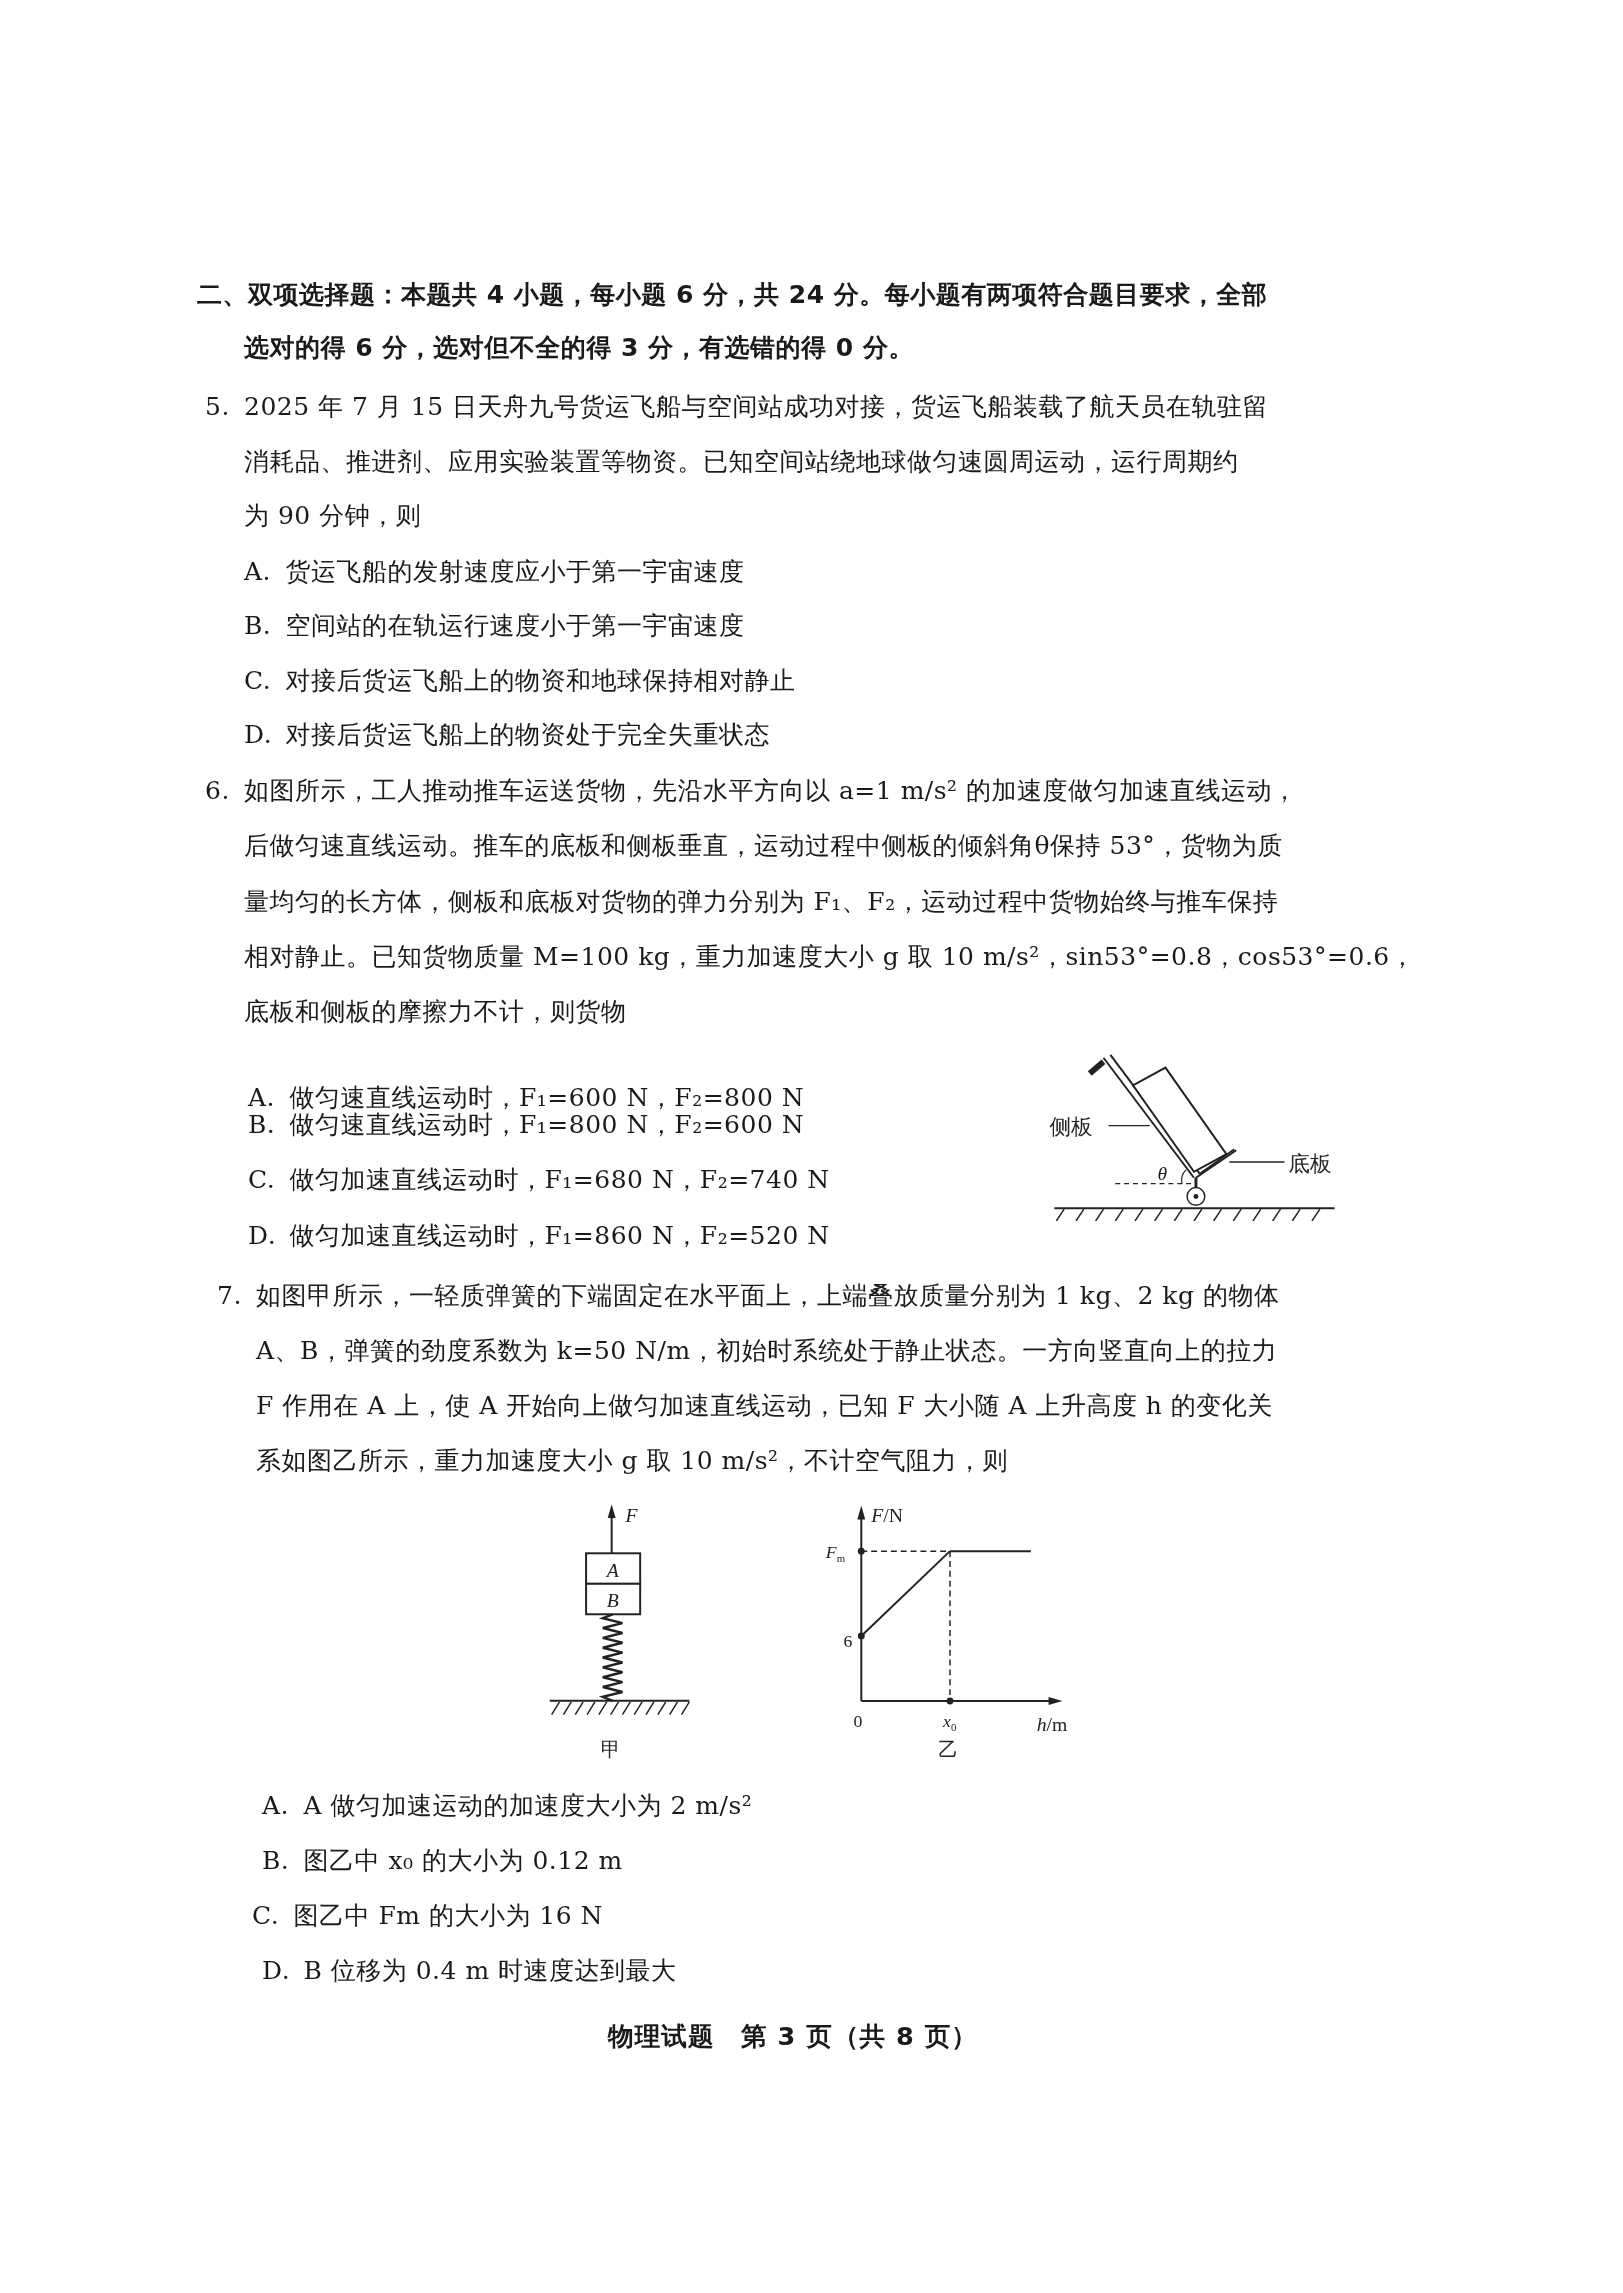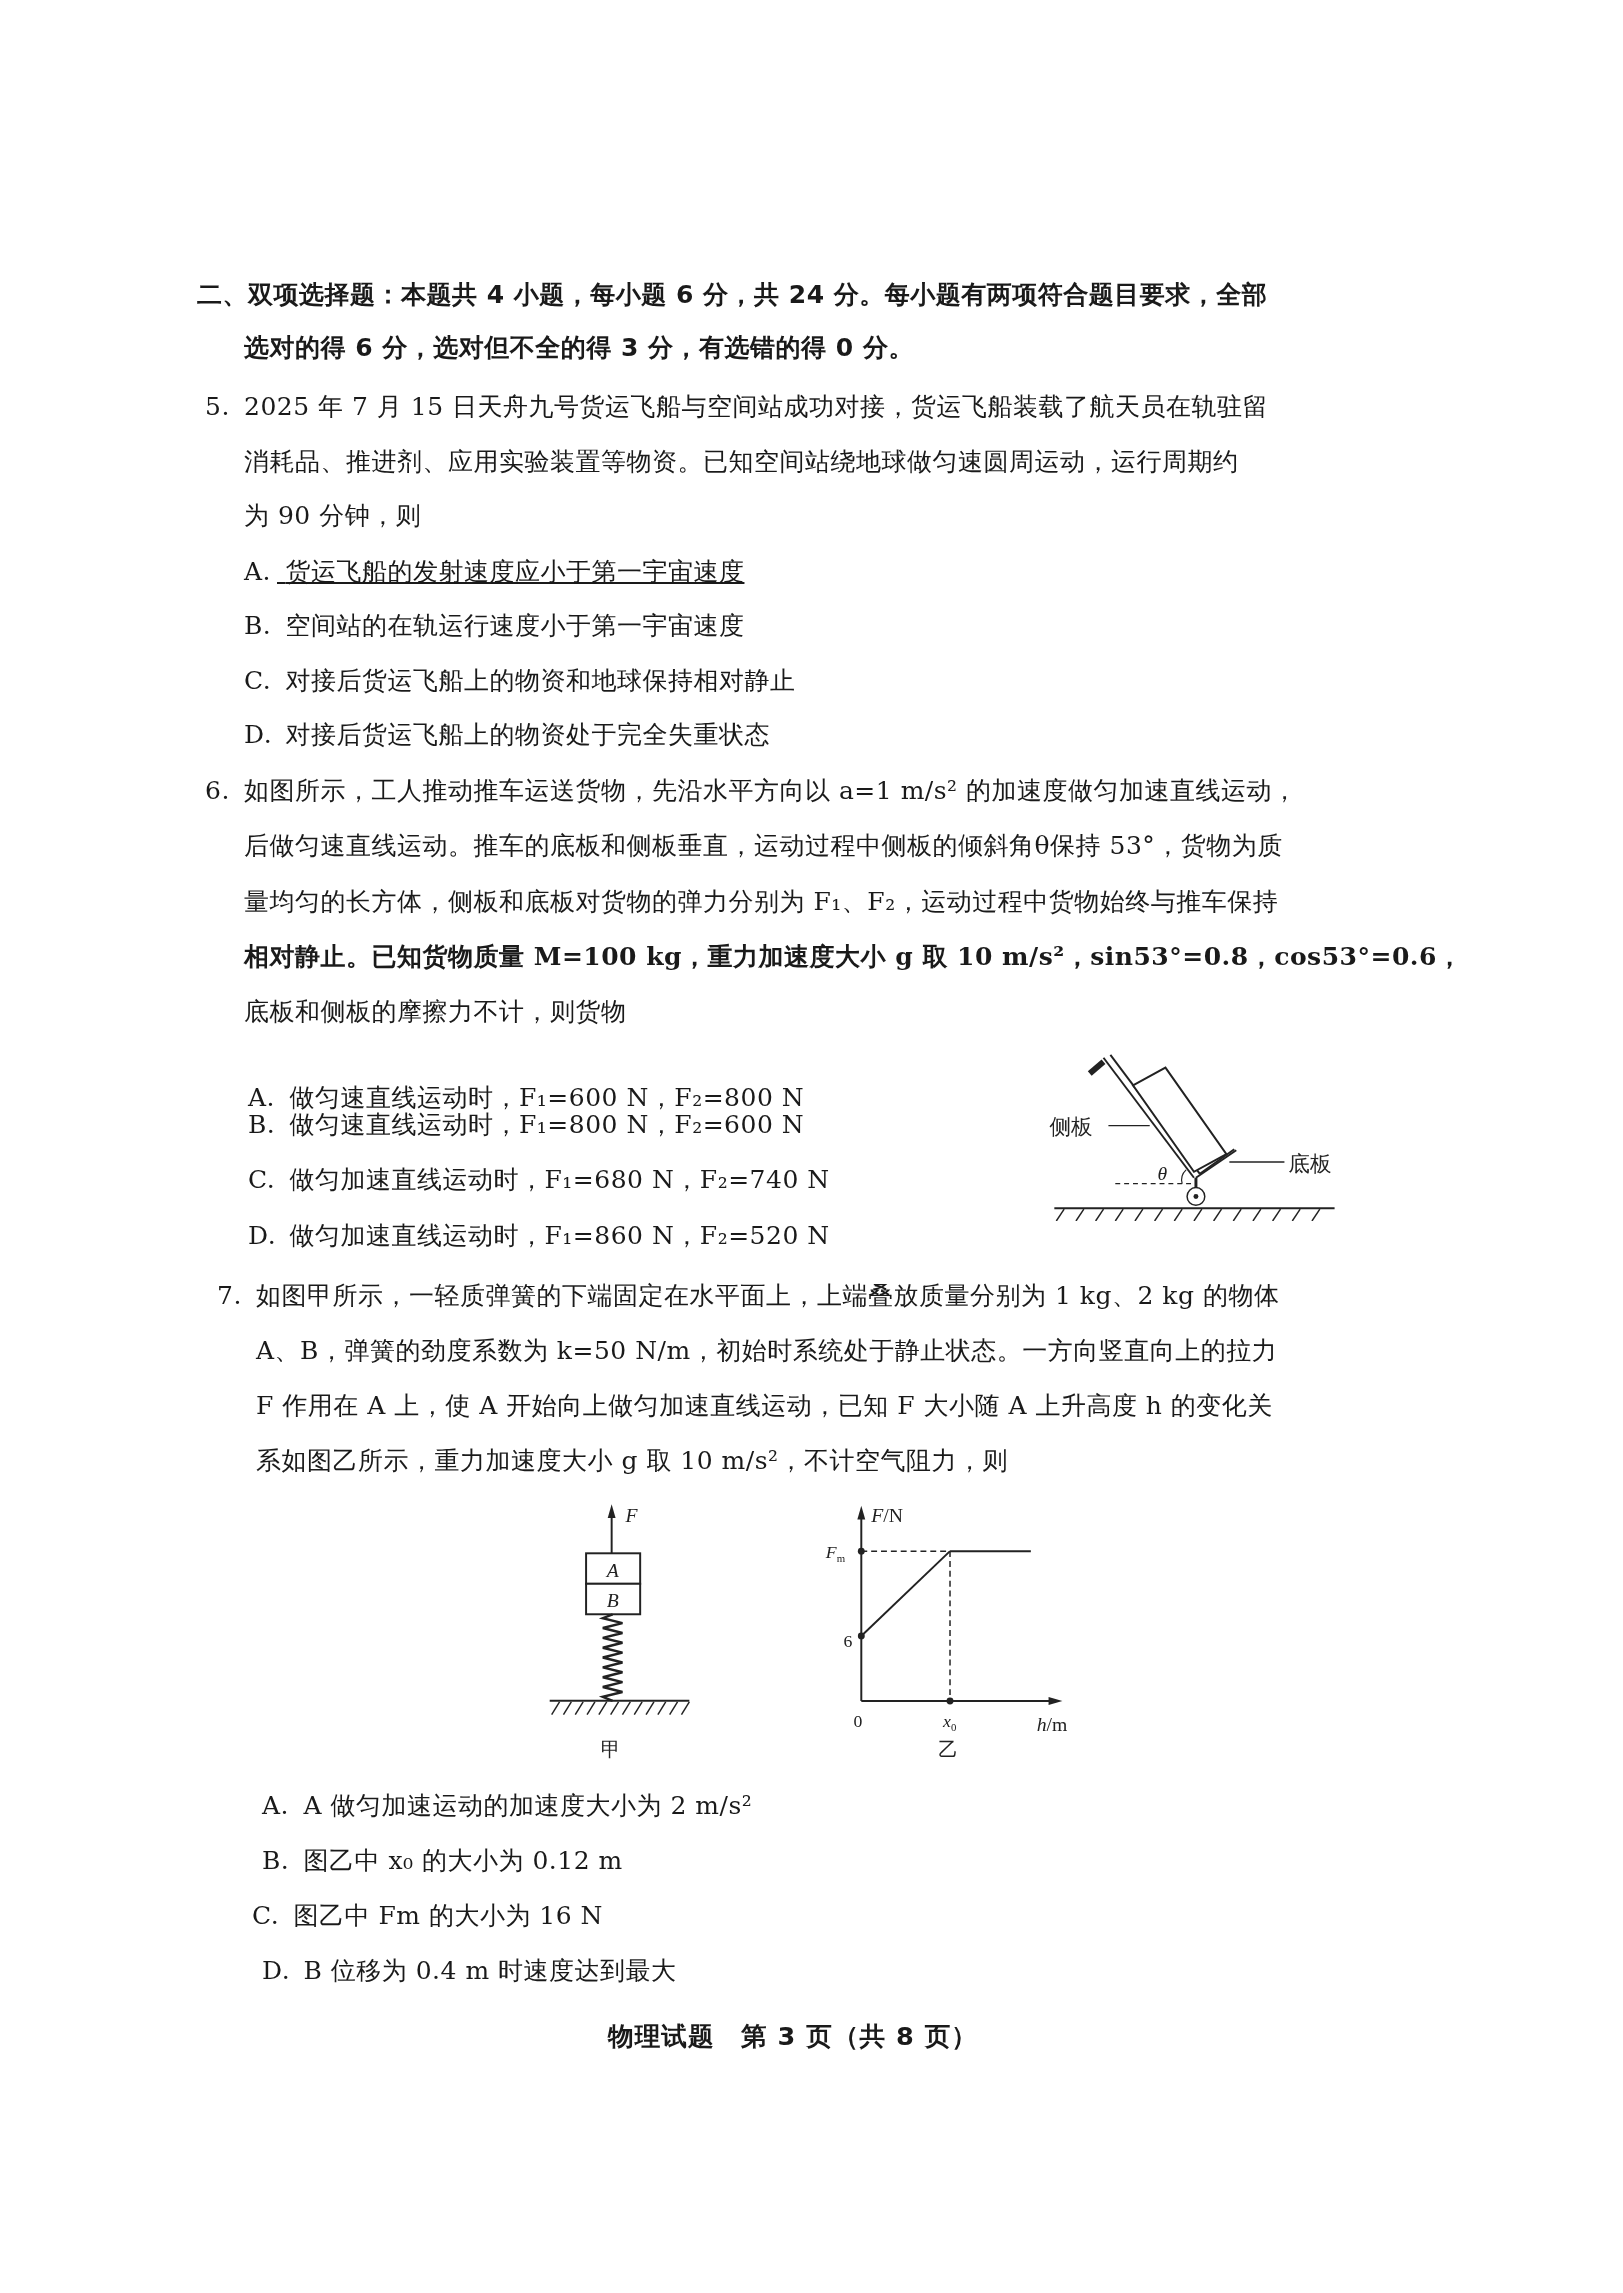--- a/index.html
+++ b/index.html
@@ -19,21 +19,21 @@
 
 <div class="line bold" style="left:197px; top:277px;">二、双项选择题：本题共 4 小题，每小题 6 分，共 24 分。每小题有两项符合题目要求，全部</div>
 <div class="line bold" style="left:244px; top:330px;">选对的得 6 分，选对但不全的得 3 分，有选错的得 0 分。</div>
 
 <div>
   <div class="line" style="left:205px; top:389px;">5.</div>
   <div class="line" style="left:244px; top:389px;">2025 年 7 月 15 日天舟九号货运飞船与空间站成功对接，货运飞船装载了航天员在轨驻留</div>
   <div class="line" style="left:244px; top:444px;">消耗品、推进剂、应用实验装置等物资。已知空间站绕地球做匀速圆周运动，运行周期约</div>
   <div class="line" style="left:244px; top:498px;">为 90 分钟，则</div>
 
-  <div class="line" style="left:244px; top:554px;text-decoration:underline;">
+  <div class="line" style="left:244px; top:554px;">
     <span class="opt-label">A.</span>
     <span>货运飞船的发射速度应小于第一宇宙速度</span>
   </div>
   <div class="line" style="left:244px; top:608px;">
     <span class="opt-label">B.</span>
     <span>空间站的在轨运行速度小于第一宇宙速度</span>
   </div>
   <div class="line" style="left:244px; top:663px;">
     <span class="opt-label">C.</span>
     <span>对接后货运飞船上的物资和地球保持相对静止</span>
@@ -42,21 +42,21 @@
     <span class="opt-label">D.</span>
     <span>对接后货运飞船上的物资处于完全失重状态</span>
   </div>
 </div>
 
 <div>
   <div class="line" style="left:205px; top:773px;">6.</div>
   <div class="line" style="left:244px; top:773px;">如图所示，工人推动推车运送货物，先沿水平方向以 a=1 m/s² 的加速度做匀加速直线运动，</div>
   <div class="line" style="left:244px; top:828px;">后做匀速直线运动。推车的底板和侧板垂直，运动过程中侧板的倾斜角θ保持 53°，货物为质</div>
   <div class="line" style="left:244px; top:884px;">量均匀的长方体，侧板和底板对货物的弹力分别为 F₁、F₂，运动过程中货物始终与推车保持</div>
-  <div class="line" style="left:244px; top:939px;font-weight:bold;">相对静止。已知货物质量 M=100 kg，重力加速度大小 g 取 10 m/s²，sin53°=0.8，cos53°=0.6，</div>
+  <div class="line" style="left:244px; top:939px;">相对静止。已知货物质量 M=100 kg，重力加速度大小 g 取 10 m/s²，sin53°=0.8，cos53°=0.6，</div>
   <div class="line" style="left:244px; top:994px;">底板和侧板的摩擦力不计，则货物</div>
 
   <div class="line" style="left:248px; top:1080px;">
     <span class="opt-label">A.</span>
     <span>做匀速直线运动时，F₁=600 N，F₂=800 N</span>
   </div>
   <div class="line" style="left:248px; top:1107px;">
     <span class="opt-label">B.</span>
     <span>做匀速直线运动时，F₁=800 N，F₂=600 N</span>
   </div>

